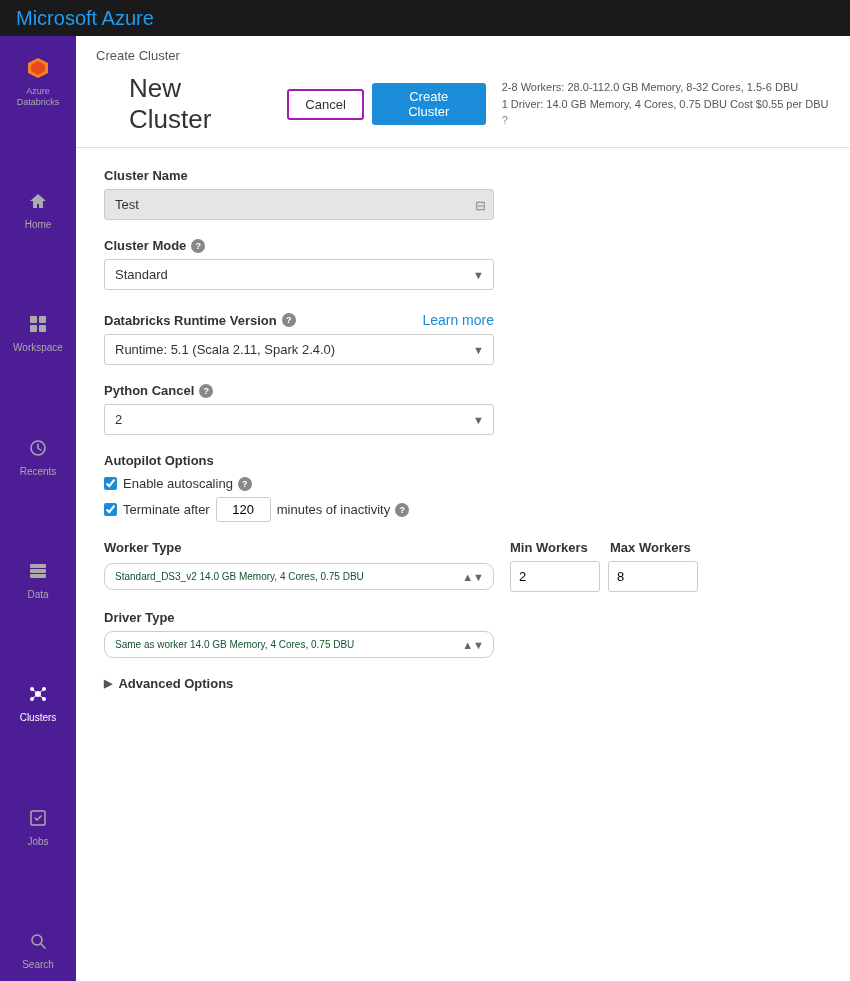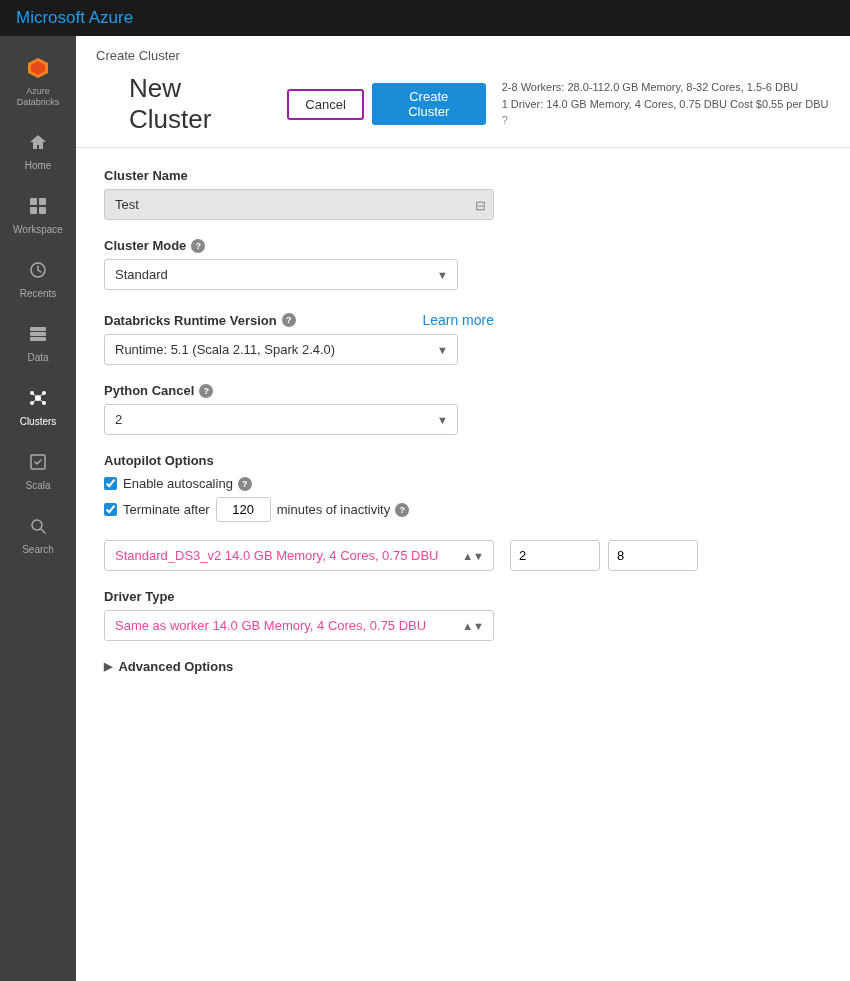--- a/index.html
+++ b/index.html
@@ -9,40 +9,41 @@
     .top-bar {
       background: #1a1a1a;
       height: 36px;
       display: flex;
       align-items: center;
       padding: 0 16px;
       flex-shrink: 0;
     }
     .top-bar-title {
       color: #1b9ef2;
-      font-size: 17px;
+      font-size: 20px;
       font-weight: 500;
     }
 
     
     .app-body {
       display: flex;
       flex: 1;
       overflow: hidden;
     }
 
     
     .sidebar {
       width: 76px;
-      background: #404040;
+      background: #4c1d95;
       display: flex;
       flex-direction: column;
       align-items: center;
       padding-top: 8px;
       flex-shrink: 0;
+      justify-content: space-between;
     }
     .sidebar-item {
       display: flex;
       flex-direction: column;
       align-items: center;
       justify-content: center;
       width: 76px;
       padding: 10px 0;
       color: #aaa;
       cursor: pointer;
@@ -182,21 +183,21 @@
     .input-with-icon .input-icon {
       position: absolute;
       right: 8px;
       top: 50%;
       transform: translateY(-50%);
       color: #888;
       font-size: 13px;
     }
     .form-select-wrapper {
       position: relative;
-      width: 354px;
+      width: 390px;
     }
     .form-select {
       width: 100%;
       border: 1px solid #ccc;
       border-radius: 3px;
       padding: 7px 30px 7px 10px;
       font-size: 13px;
       color: #333;
       appearance: none;
       background: #fff;
@@ -301,24 +302,24 @@
       display: flex;
       align-items: center;
     }
     .worker-select-wrapper {
       position: relative;
       width: 390px;
     }
     .worker-select {
       width: 100%;
       border: 1px solid #ccc;
-      border-radius: 3px;
+      border-radius: 9px;
       padding: 7px 30px 7px 10px;
-      font-size: 13px;
-      color: #ec4899;
+      font-size: 10px;
+      color: #14532d;
       appearance: none;
       background: #fff;
       outline: none;
       cursor: pointer;
     }
     .worker-select-arrow {
       position: absolute;
       right: 10px;
       top: 50%;
       transform: translateY(-50%);
@@ -435,21 +436,21 @@
       <span class="label">Clusters</span>
     </div>
 
     <div class="sidebar-item">
       <div class="icon">
         <svg width="20" height="20" viewBox="0 0 20 20" fill="none">
           <rect x="3" y="3" width="14" height="14" rx="1" stroke="#aaa" stroke-width="1.5" fill="none"></rect>
           <path d="M7 10l2 2 4-4" stroke="#aaa" stroke-width="1.5" stroke-linecap="round" stroke-linejoin="round"></path>
         </svg>
       </div>
-      <span class="label">Scala</span>
+      <span class="label">Jobs</span>
     </div>
 
     <div class="sidebar-item">
       <div class="icon">
         <svg width="20" height="20" viewBox="0 0 20 20" fill="none">
           <circle cx="9" cy="9" r="5" stroke="#aaa" stroke-width="1.5" fill="none"></circle>
           <line x1="13" y1="13" x2="17" y2="17" stroke="#aaa" stroke-width="1.5" stroke-linecap="round"></line>
         </svg>
       </div>
       <span class="label">Search</span>
@@ -543,20 +544,27 @@
         <div class="terminate-row">
           <input type="checkbox" checked="" style="">
           <span>Terminate after</span>
           <input type="text" class="terminate-input" value="120" style="">
           <span>minutes of inactivity</span>
           <span class="help-icon" style="margin-left:5px">?</span>
         </div>
       </div>
 
       <div class="worker-section">
+        <div class="worker-header">
+          <span class="worker-label">Worker Type</span>
+          <div class="min-max-labels">
+            <span class="min-label">Min Workers</span>
+            <span class="max-label">Max Workers</span>
+          </div>
+        </div>
         <div class="worker-row">
           <div class="worker-select-wrapper">
             <select class="worker-select">
               <option>Standard_DS3_v2          14.0 GB Memory, 4 Cores, 0.75 DBU</option>
             </select>
             <span class="worker-select-arrow">▲▼</span>
           </div>
           <input type="text" class="worker-count-input" value="2" style="">
           <input type="text" class="worker-count-input" value="8" style="margin-left: 8px;">
         </div>

